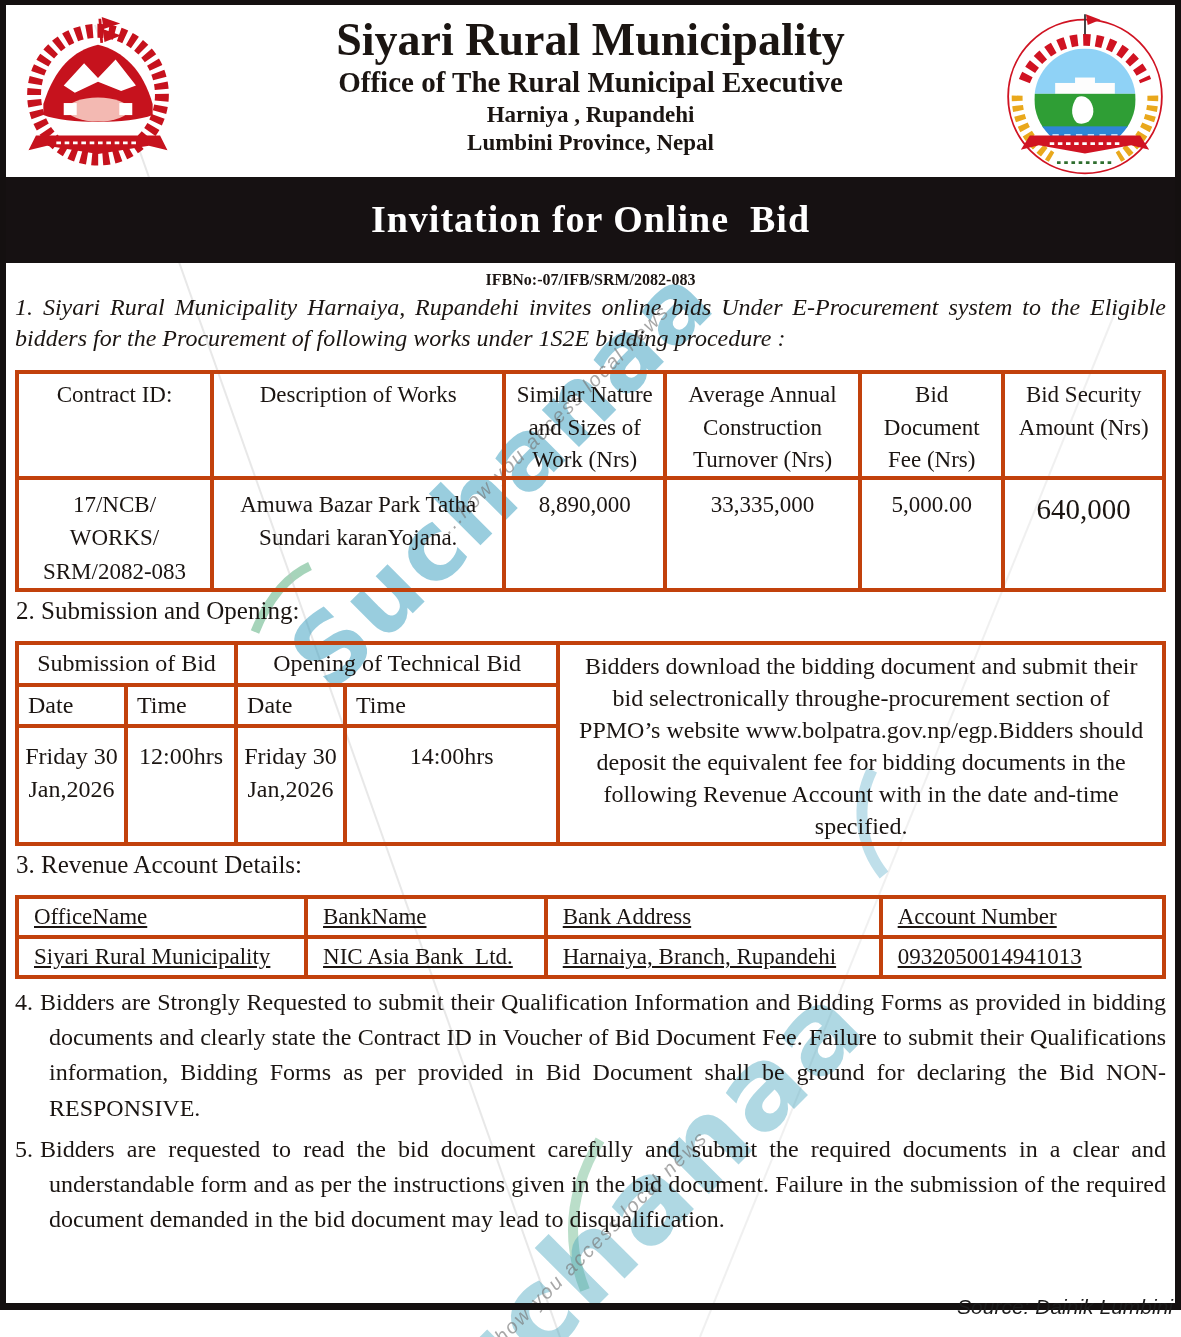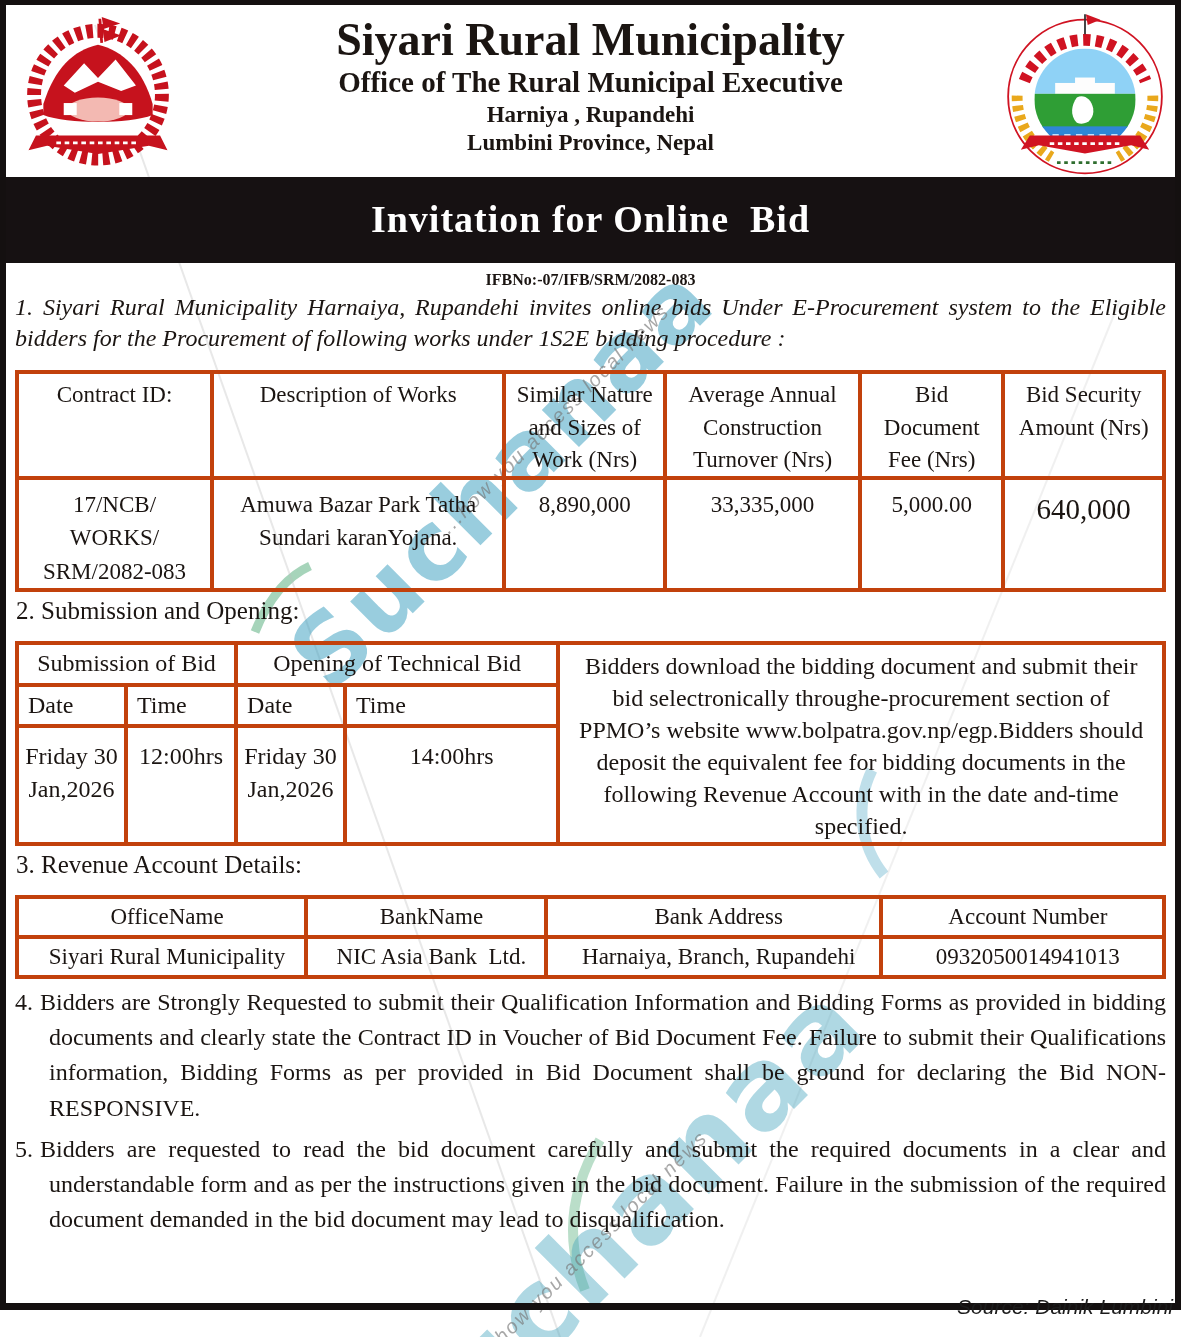--- a/index.html
+++ b/index.html
@@ -67,21 +67,21 @@
   .big-num { font-size:29px; }
   .sec-heading { font-size:25px; margin:5px 0 4px 1px; }
   
   .sub { font-size:24px; }
   .sub th.grp { text-align:center; height:38px; padding:2px 4px; }
   .sub th.colhead { text-align:left; padding:2px 4px 2px 9px; height:38px; }
   .sub td.val { vertical-align:top; text-align:center; padding-top:12px; height:108px; line-height:1.35; }
   .sub td.note { vertical-align:top; text-align:center; font-size:24px; line-height:1.33; padding:6px 12px 0 12px; }
   
   .rev { font-size:23px; }
-  .rev th, .rev td { text-align:center; padding:4px 4px 4px 15px; height:40px; white-space:pre-wrap; vertical-align:middle; }
+  .rev th, .rev td { text-align:left; padding:4px 4px 4px 15px; height:40px; white-space:pre-wrap; vertical-align:middle;text-decoration:underline; }
   
   .paras p { font-size:24px; line-height:1.46; text-align:justify; margin:6px 0 6px 0; padding-left:34px; text-indent:-34px; }
   .paras .num { margin-right:7px; }
 </style>
 </head>
 <body>
 
 <div class="page">
 
   <div class="wm-layer">

